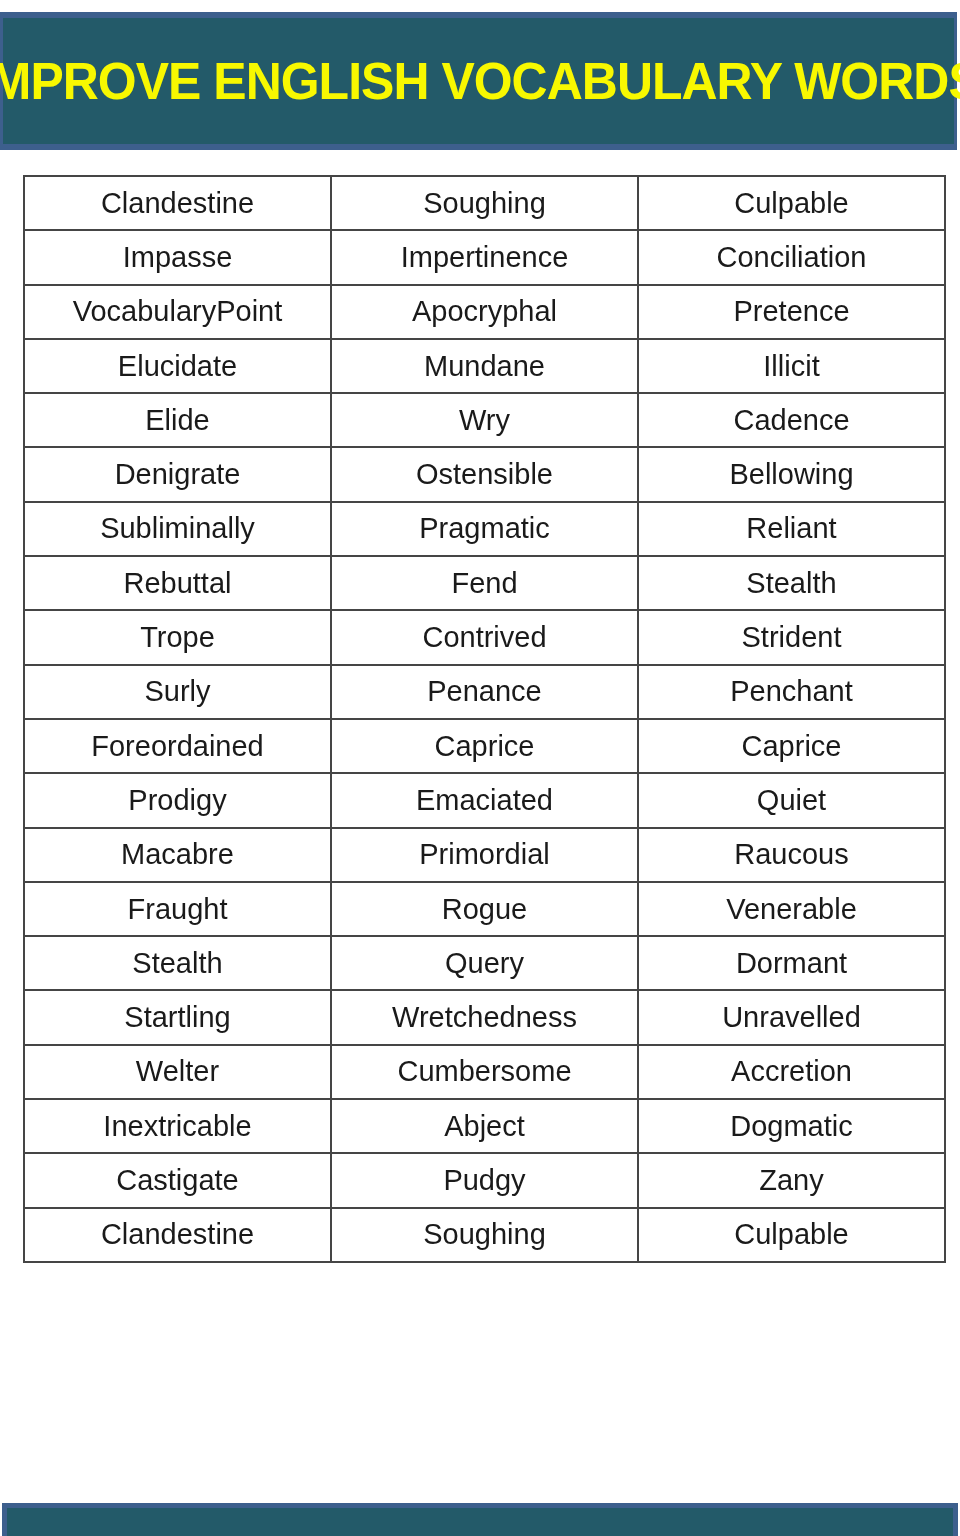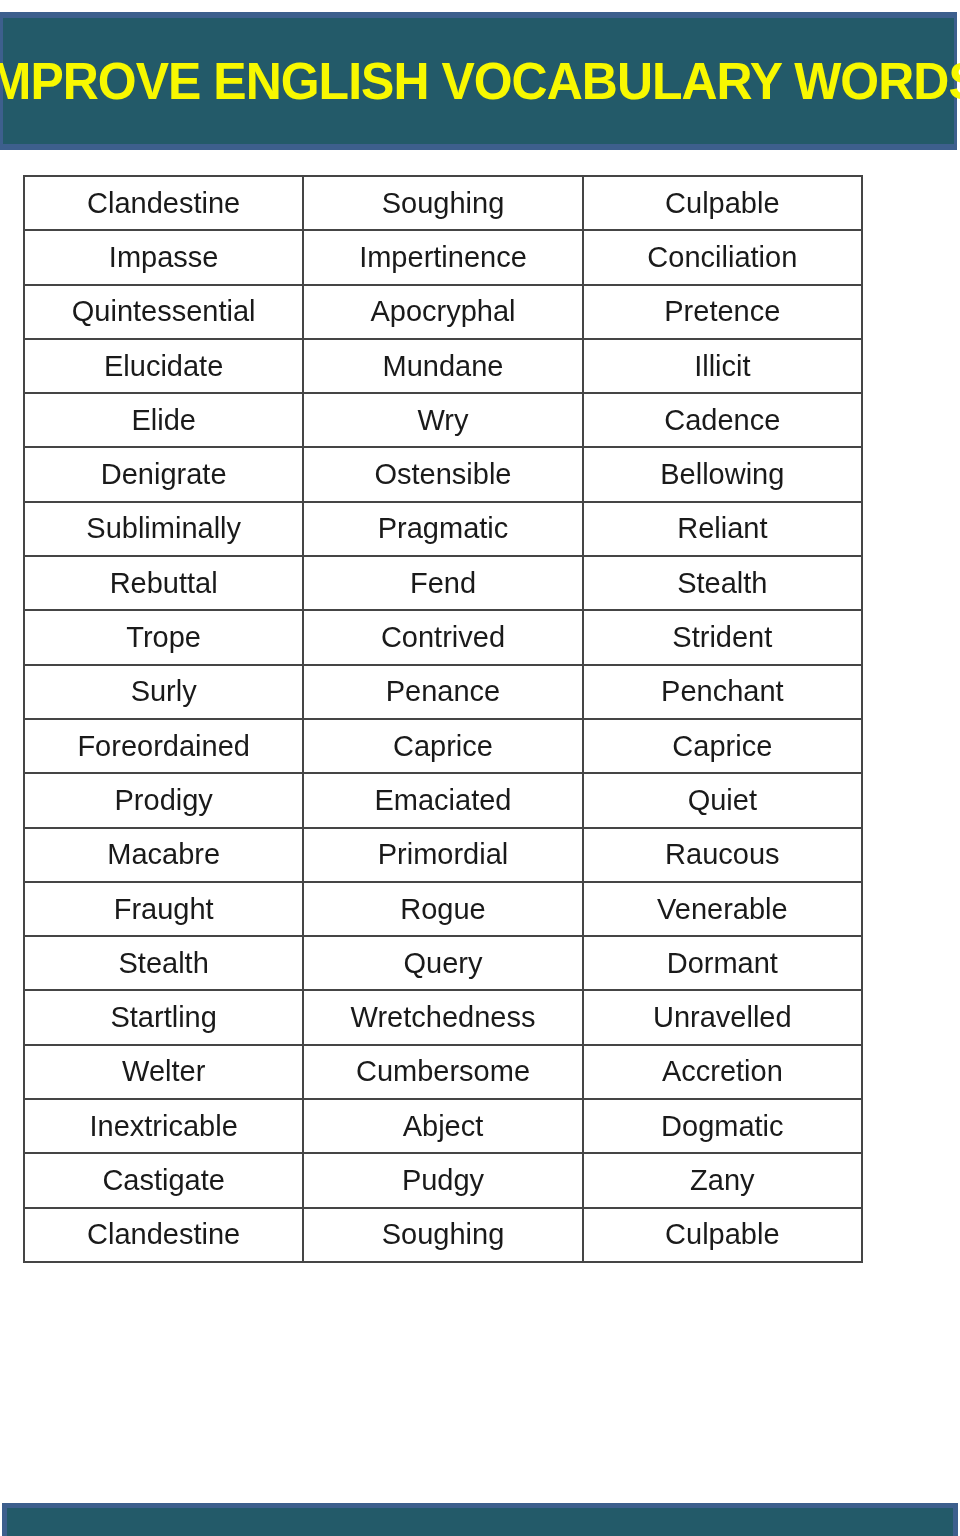--- a/index.html
+++ b/index.html
@@ -33,21 +33,21 @@
     font-weight:bold;
     font-size:52px;
     white-space:nowrap;
     letter-spacing:-1px;
     transform:scaleX(0.96);
     transform-origin:center;
   }
   table.vocab{
     position:absolute;
     top:175px;left:23px;
-    width:840px;
+    width:923px;
     border-collapse:collapse;
     table-layout:fixed;
   }
   table.vocab td{
     border:2px solid var(--table-border);
     height:54.3px;
     text-align:center;
     vertical-align:middle;
     font-size:29px;
     color:var(--word-text);
@@ -83,21 +83,21 @@
         <td>Clandestine</td>
         <td>Soughing</td>
         <td>Culpable</td>
       </tr>
       <tr>
         <td>Impasse</td>
         <td>Impertinence</td>
         <td>Conciliation</td>
       </tr>
       <tr>
-        <td>Quintessential</td>
+        <td>VocabularyPoint</td>
         <td>Apocryphal</td>
         <td>Pretence</td>
       </tr>
       <tr>
         <td>Elucidate</td>
         <td>Mundane</td>
         <td>Illicit</td>
       </tr>
       <tr>
         <td>Elide</td>

